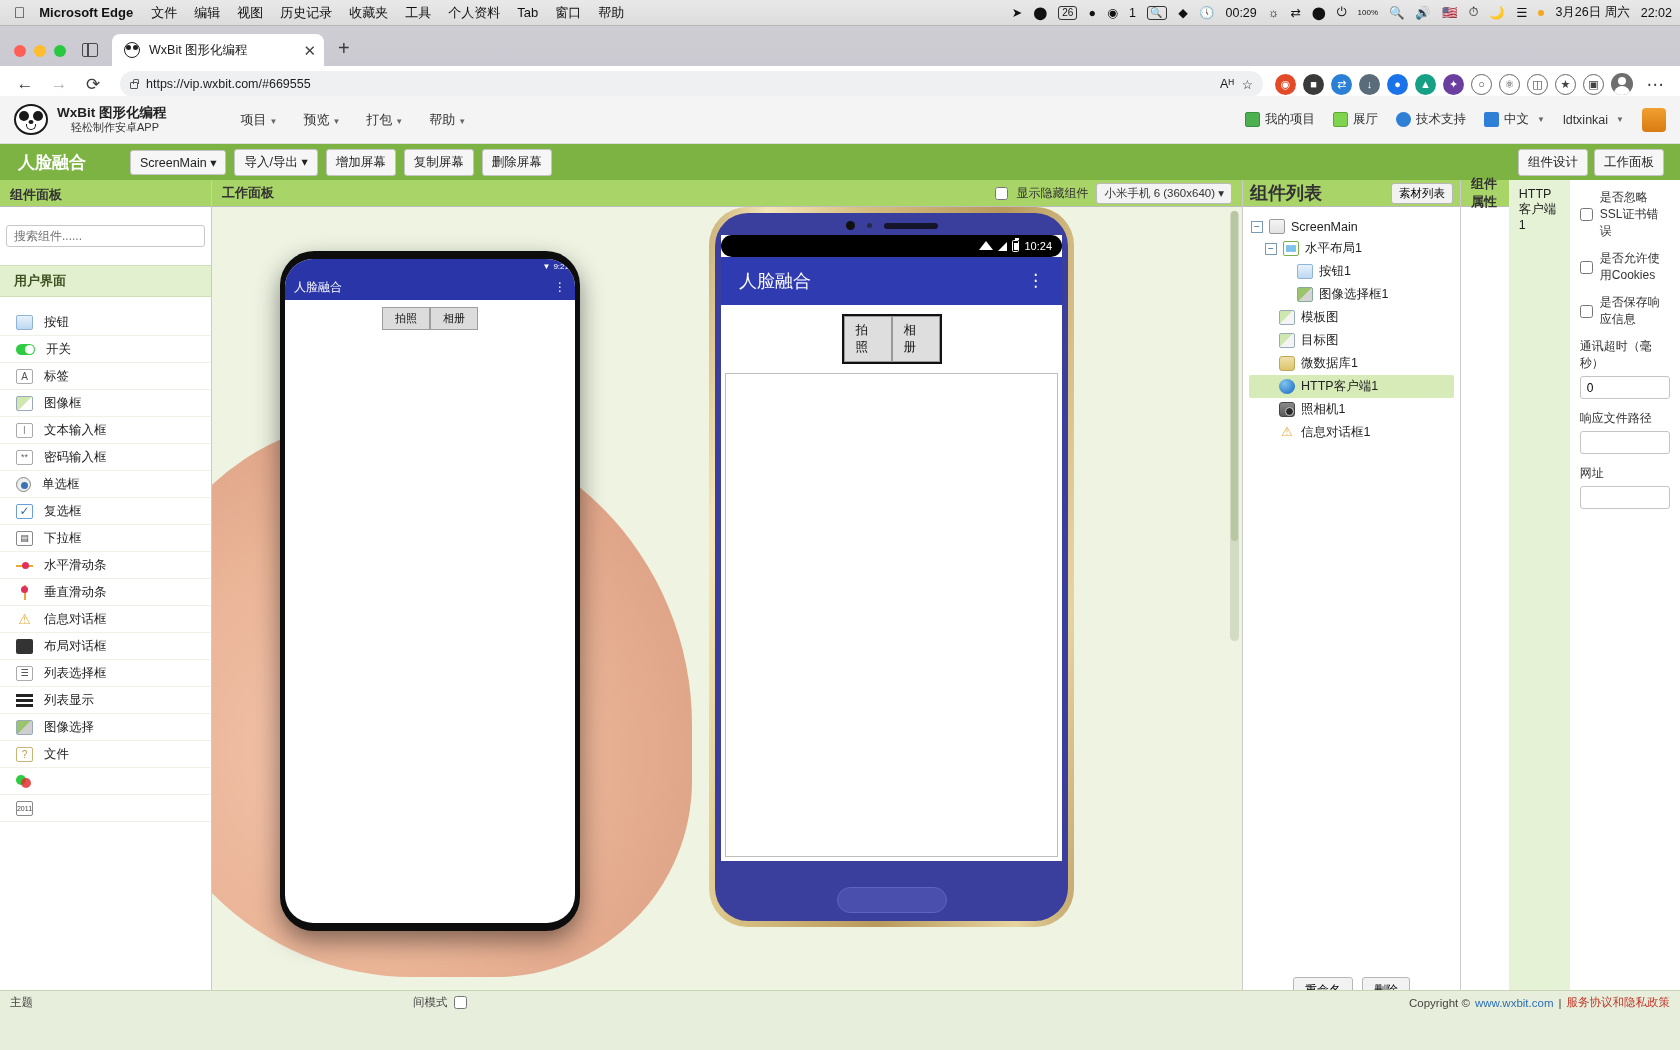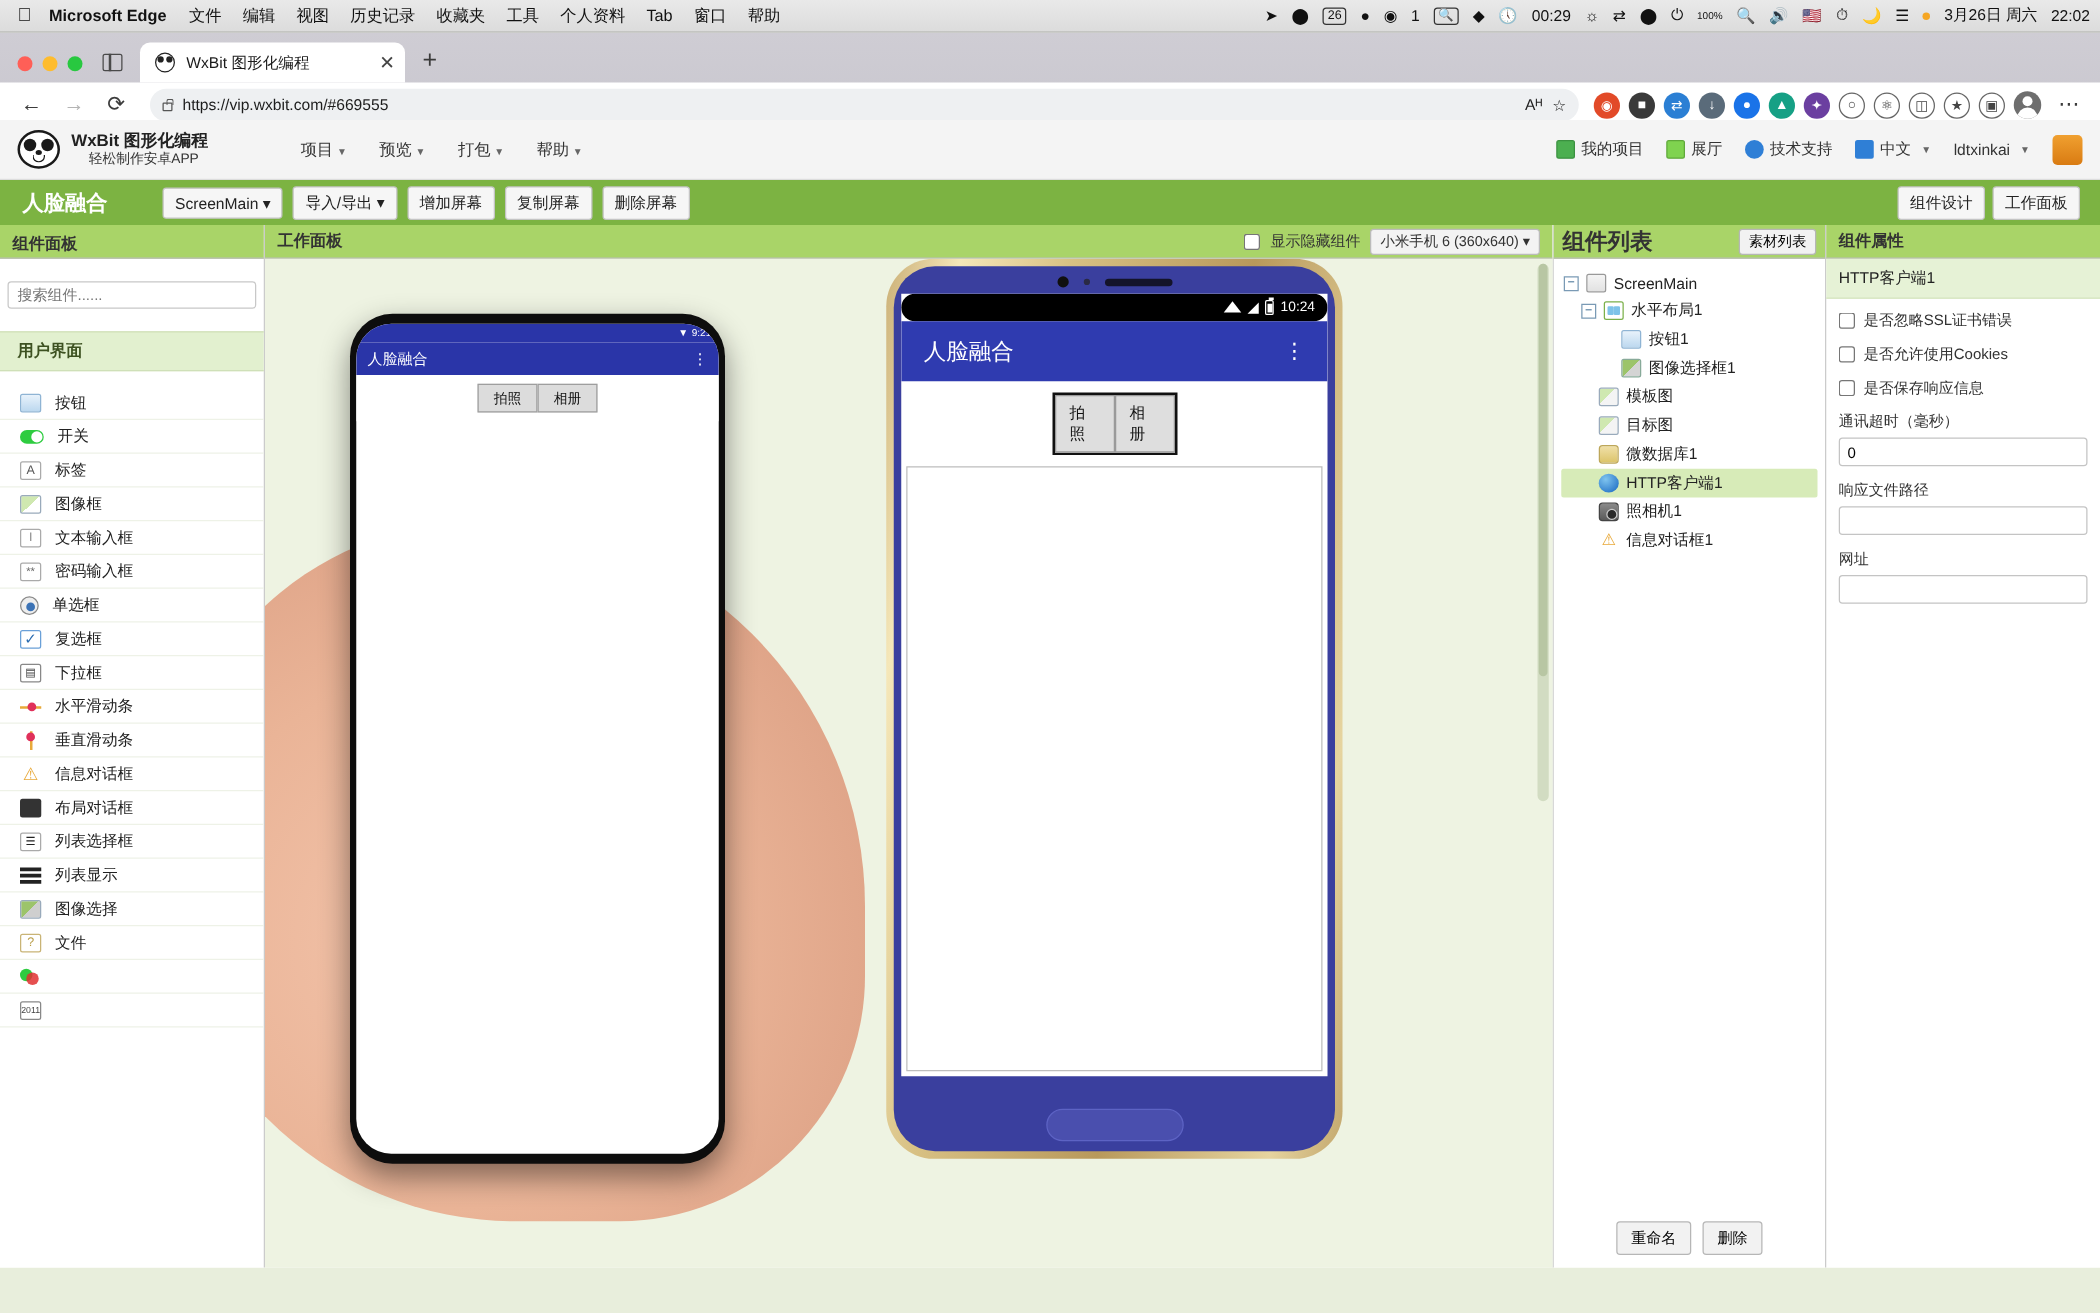--- a/index.html
+++ b/index.html
@@ -389,21 +389,21 @@
   .tic.image { background: linear-gradient(135deg,#cfe8b0 45%,#f4f4f4 45%); border: 1px solid #9ab; }
   .tic.db { background: linear-gradient(#f0e0a8,#dcc46a); border: 1px solid #bda martin; border: 1px solid #bda75a; border-radius: 3px; }
   .tic.http { background: radial-gradient(circle at 35% 30%, #7fc4ef, #1565c0); border-radius: 50%; }
   .tic.cam { background: linear-gradient(#8a8a8a,#5a5a5a); border: 1px solid #444; border-radius: 3px; position: relative; }
   .tic.cam::after { content:""; position:absolute; left:5px; top:4px; width:7px; height:7px; border-radius:50%; background:#2b2b2b; border:1px solid #ccc; }
   .tic.warn { background: transparent; color: #e8a93a; font-size: 13px; text-align: center; line-height: 14px; }
   .tree-foot { padding: 10px; display: flex; gap: 9px; justify-content: center; }
   .fbtn { background: #f2f2f2; border: 1px solid #b6b6b6; border-radius: 3px; font-size: 12px; padding: 4px 11px; cursor: pointer; }
 
   
-  .prop-panel { width: 220px; border-left: 1px solid #cbcbcb; background: #fff; display: flex; flex-direction: column; }
+  .prop-panel { width: 220px; border-left: 1px solid #cbcbcb; background: #fff; display: flex; flex-direction: row; }
   .prop-head { background: #a9d468; height: 27px; display: flex; align-items: center; padding: 0 10px;
     font-size: 13px; font-weight: bold; color: #333; border-bottom: 1px solid #bcbcbc; }
   .prop-sub { background: #e6f2d6; padding: 7px 10px; font-size: 12.5px; color: #222; border-bottom: 1px solid #d4e4bd; }
   .prop-body { padding: 9px 10px; font-size: 12px; color: #333; }
   .prow { display: flex; align-items: center; gap: 7px; margin-bottom: 10px; }
   .prow input[type=checkbox] { width: 13px; height: 13px; }
   .plabel { font-size: 12px; color: #333; margin-bottom: 4px; display: block; }
   .pinput {
     width: 100%; height: 23px; border: 1px solid #c4c4c4; border-radius: 3px;
     font-size: 12px; padding: 0 6px; margin-bottom: 11px;
@@ -817,13 +817,24 @@
         <label class="plabel">通讯超时（毫秒）</label>
         <input class="pinput" value="0" style="">
         <label class="plabel">响应文件路径</label>
         <input class="pinput" value="" style="">
         <label class="plabel">网址</label>
         <input class="pinput" value="" style="">
       </div>
     </div>
   </div>
 
+  <div class="app-footer">
+    <span>主题</span>
+    <span style="margin-left:380px">间模式</span>
+    <input type="checkbox" style="margin-left: 6px;">
+    <span class="right">
+      <span>Copyright ©</span>
+      <a href="#">www.wxbit.com</a>
+      <span>|</span>
+      <a href="#" class="red">服务协议和隐私政策</a>
+    </span>
+  </div>
 </div>
 
 </body></html>

